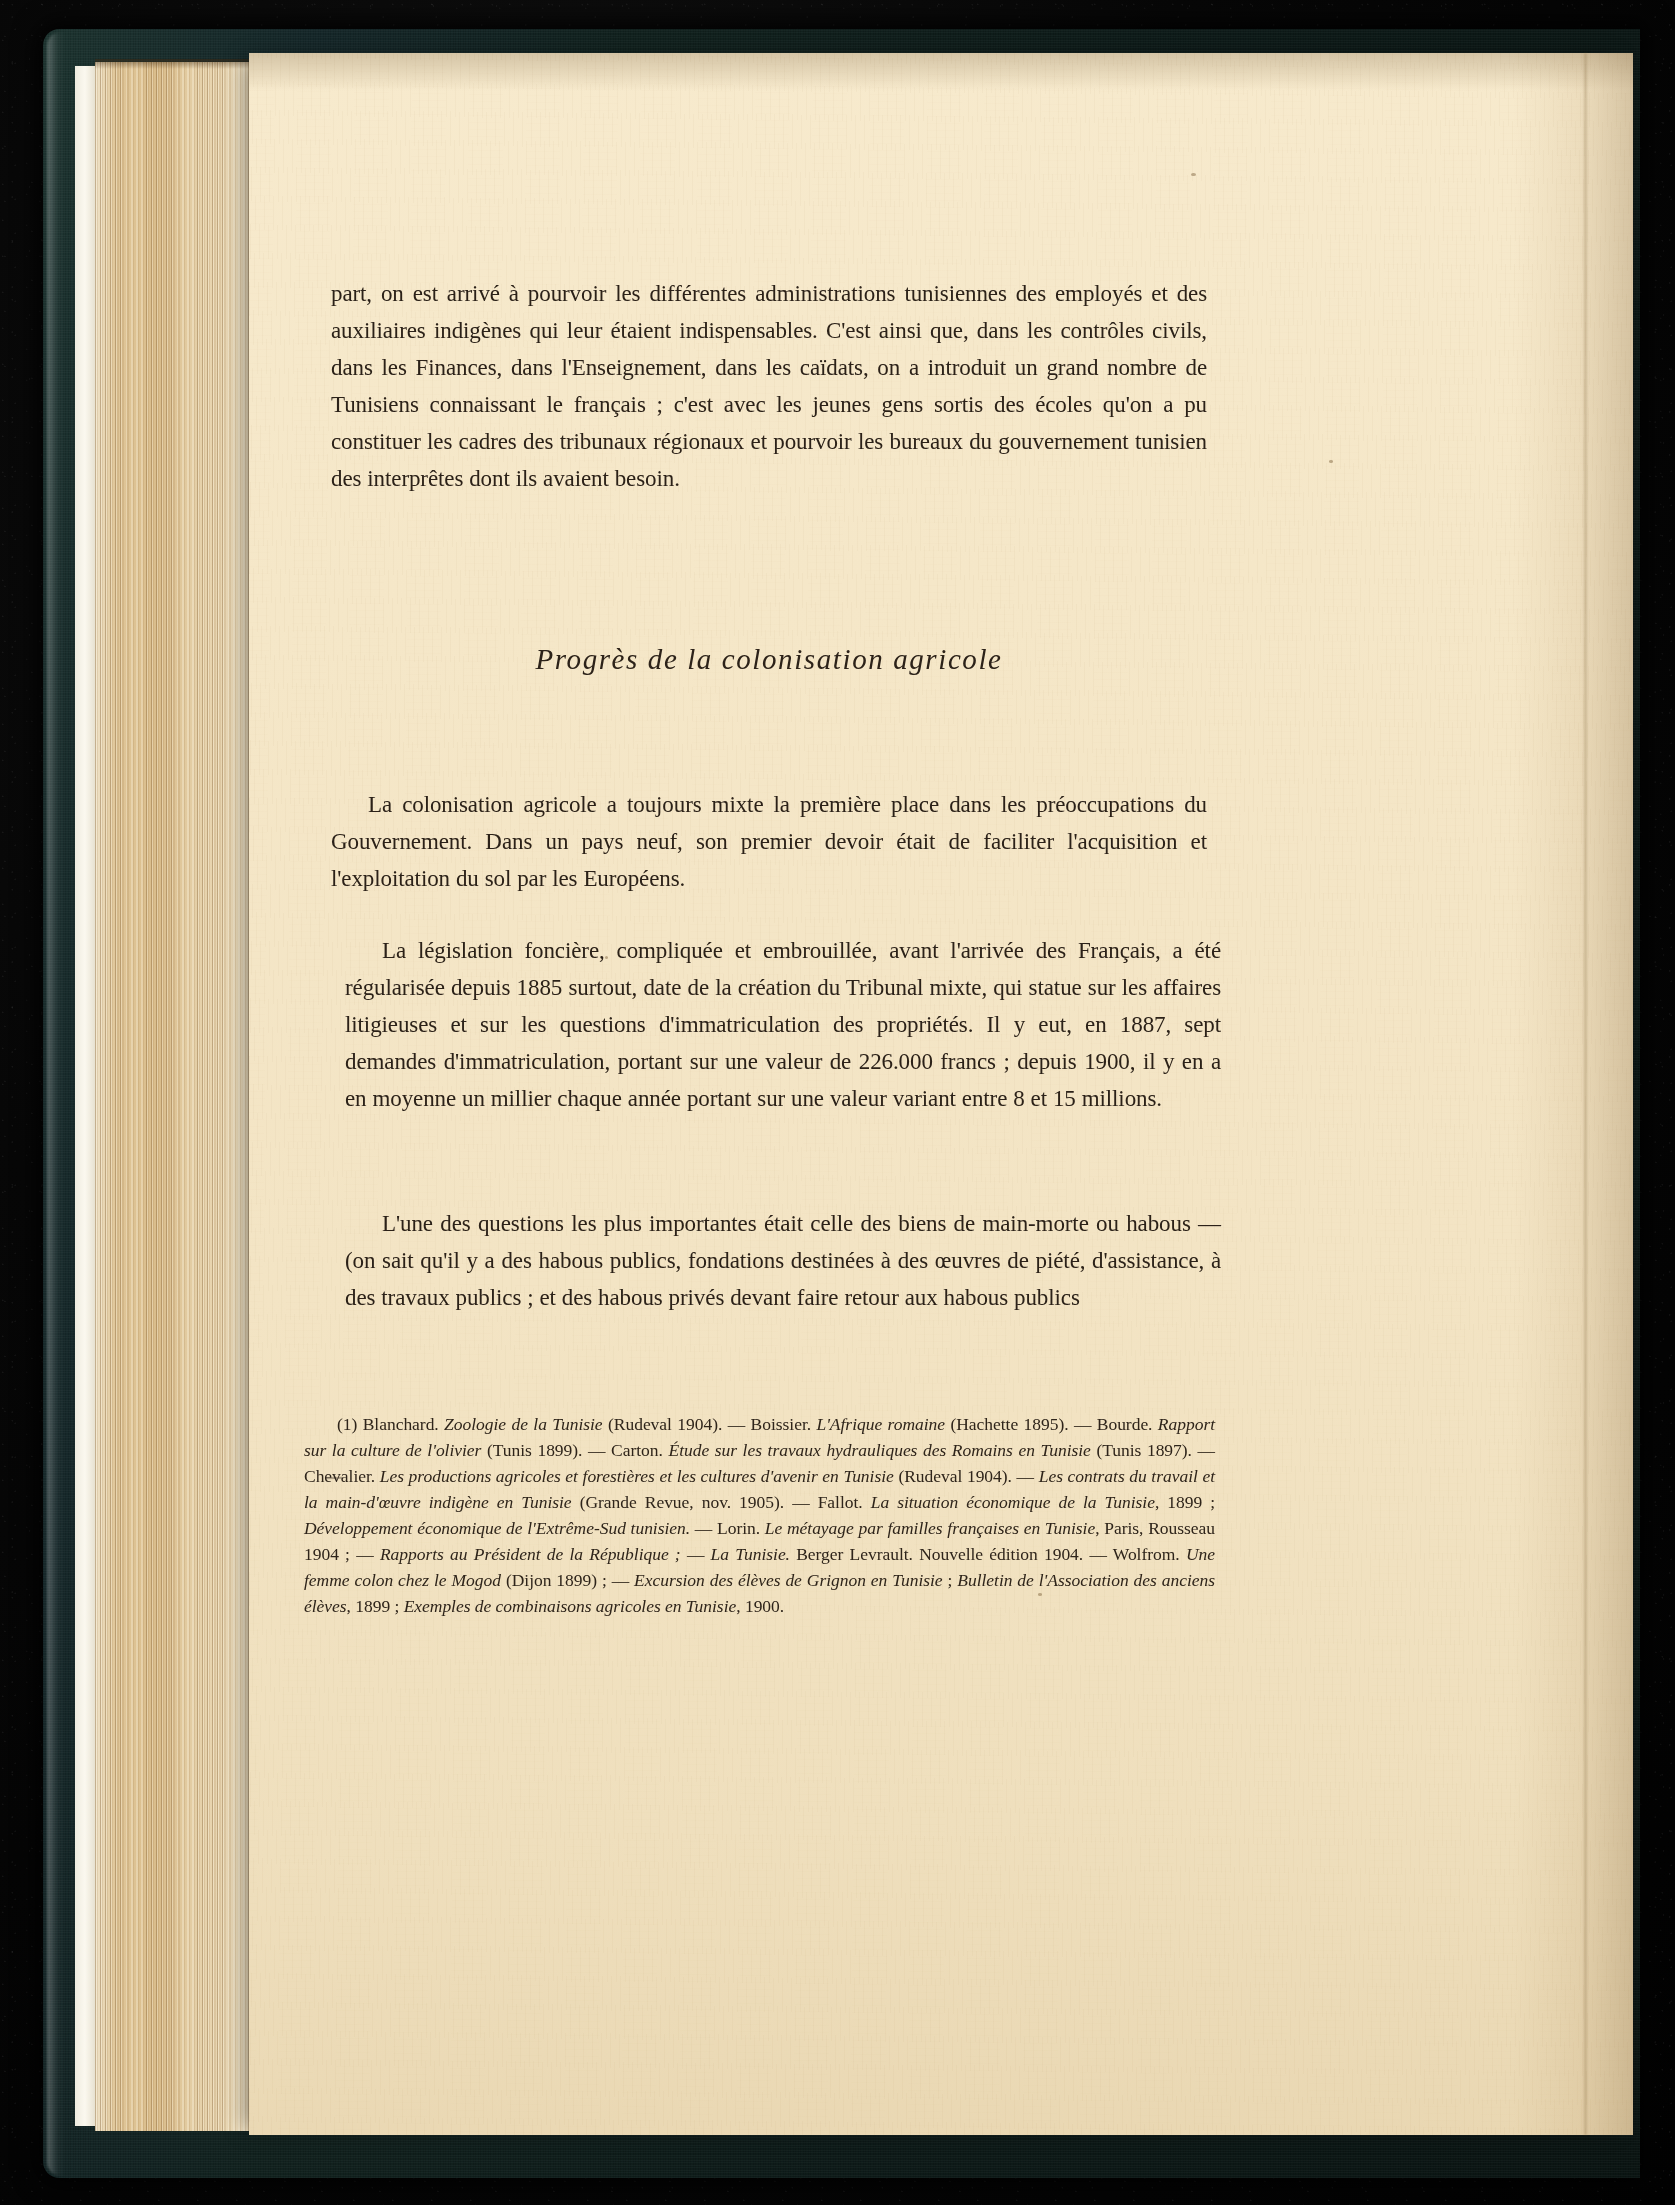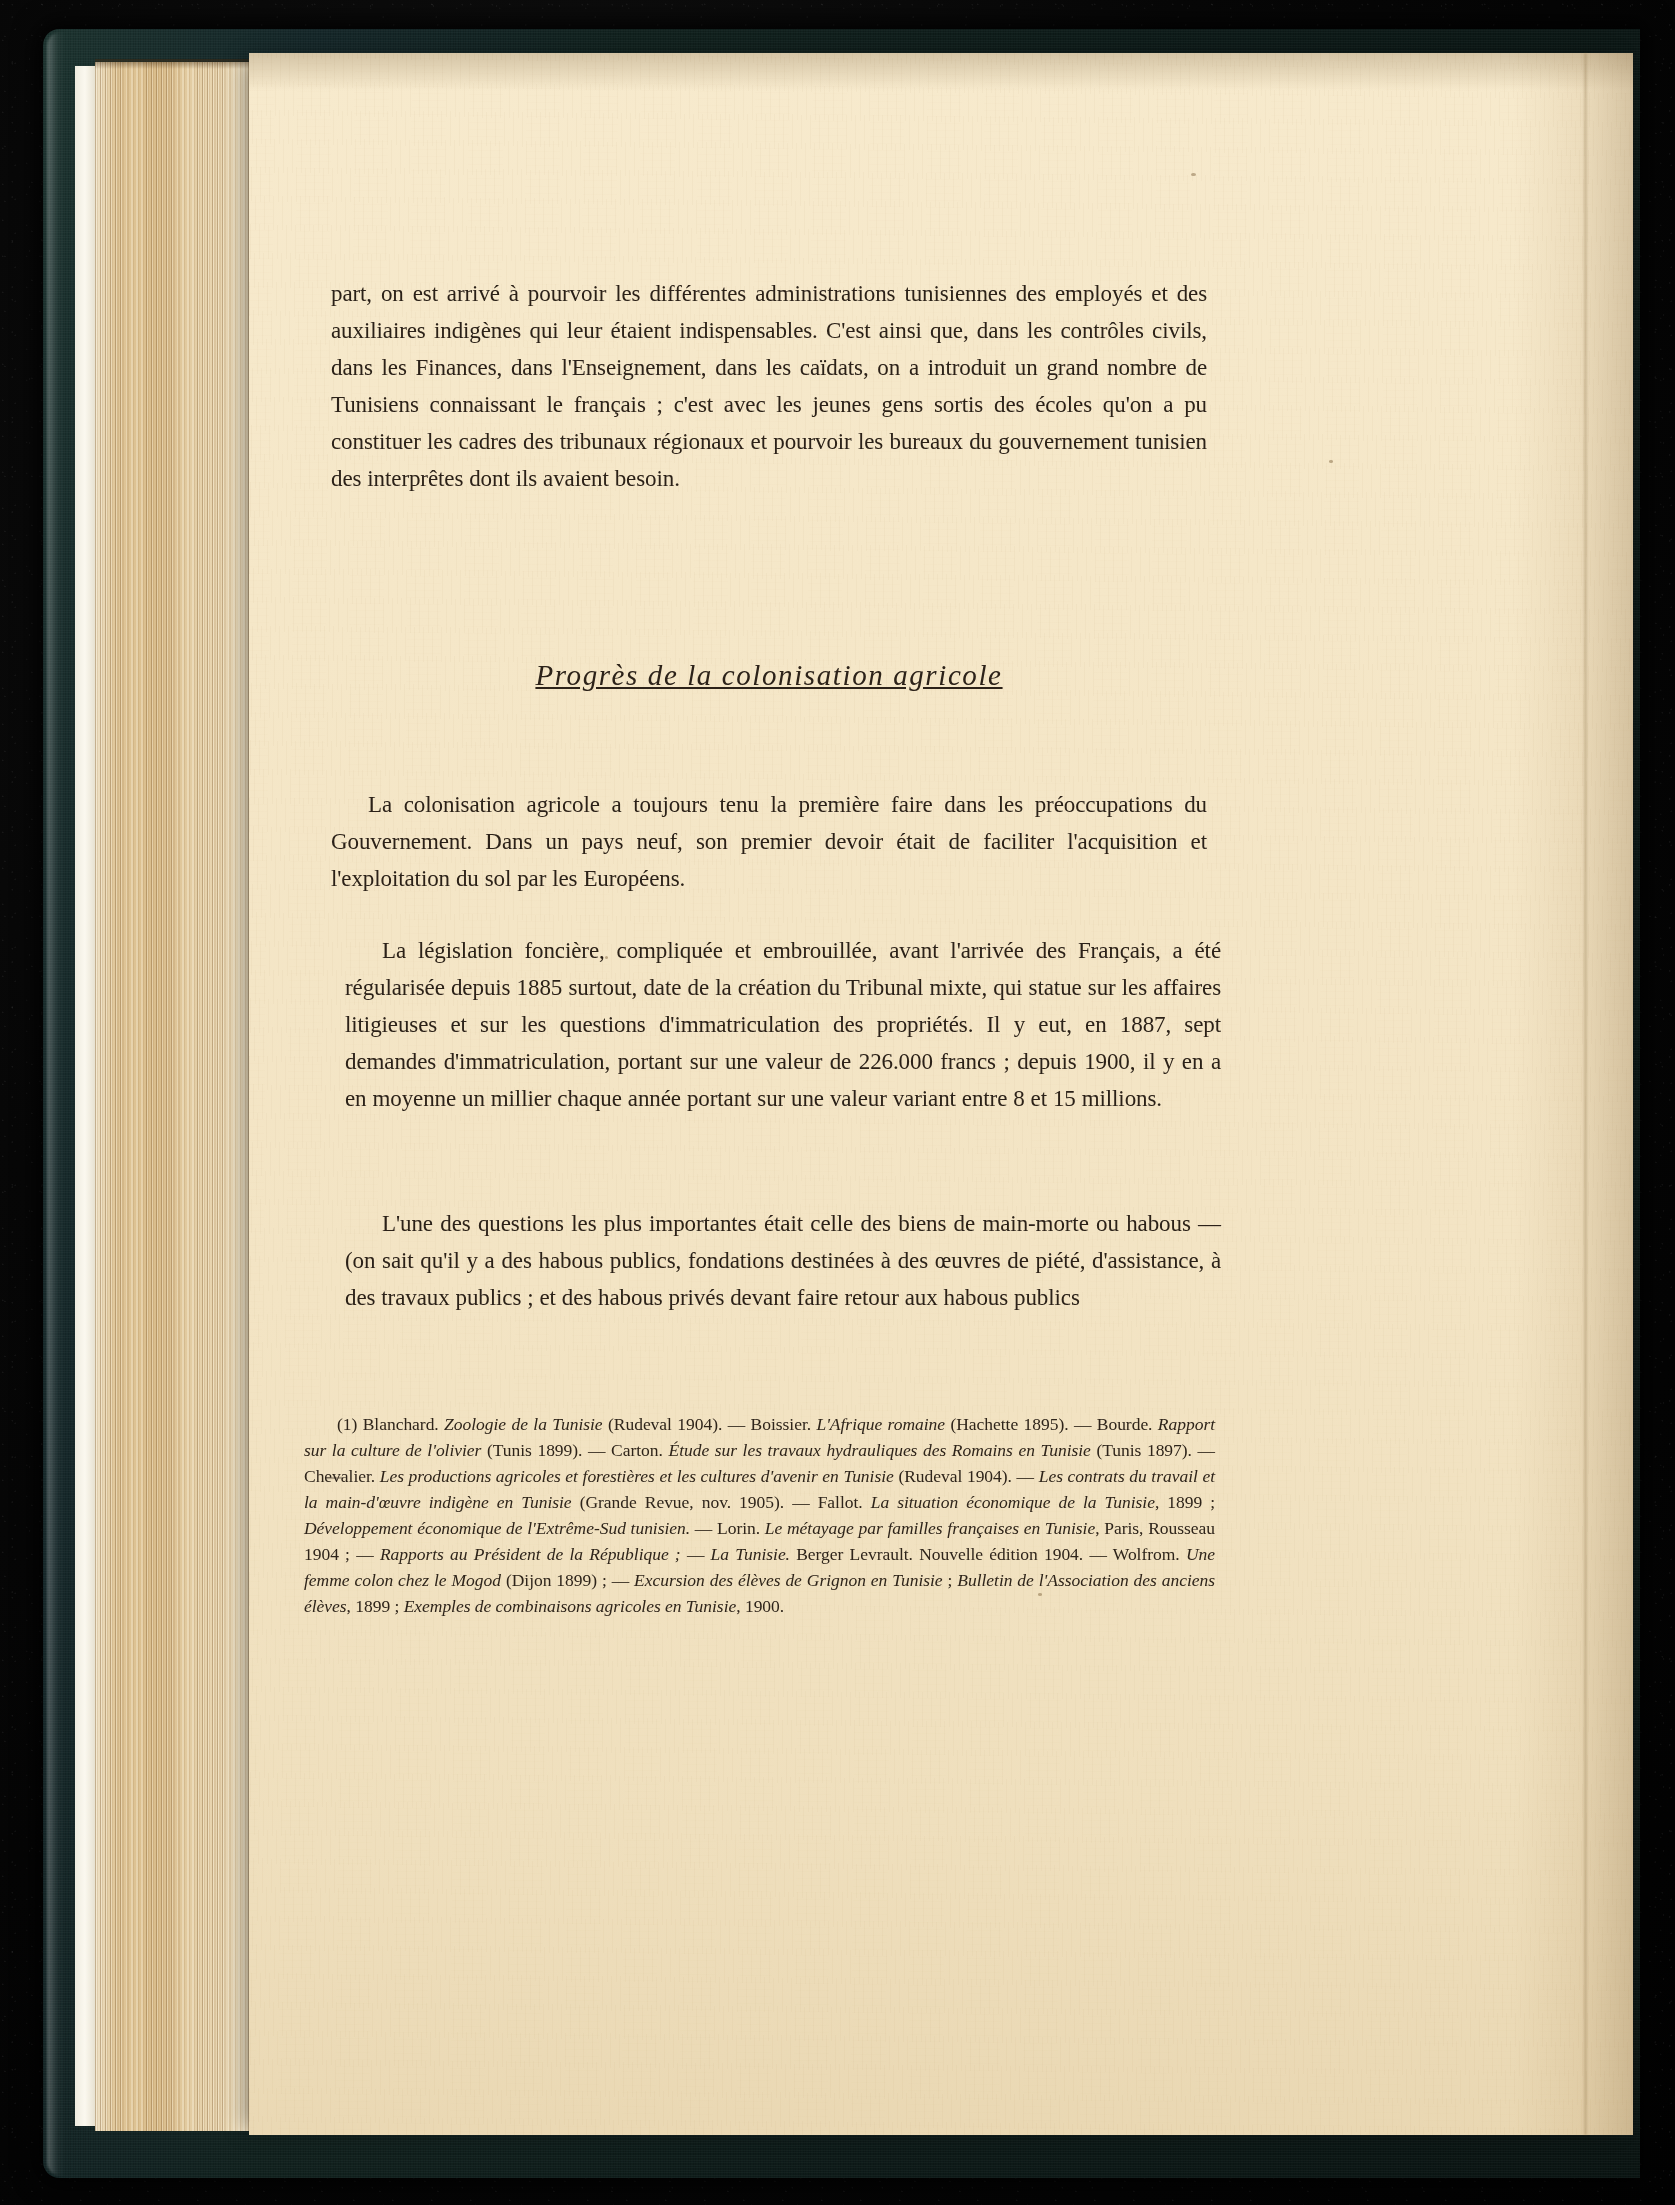--- a/index.html
+++ b/index.html
@@ -174,28 +174,27 @@
   p.body.indent { text-indent: 37px; }
 
   .para-1 { position: absolute; left: 323px; top: 267px;  width: 892px; }
   .para-2 { position: absolute; left: 323px; top: 778px; width: 892px; }
   .para-3 { position: absolute; left: 337px; top: 924px; width: 892px; }
   .para-4 { position: absolute; left: 337px; top: 1197px; width: 892px; }
 
   .section-title {
     position: absolute;
     left: 323px;
-    top: 659px;
+    top: 643px;
     width: 892px;
     text-align: center;
     font-style: italic;
     font-size: 29px;
     letter-spacing: .055em;
     color: #2c2219;
-    text-decoration: underline;
   }
 
   
   .footnote {
     position: absolute;
     left: 304px;          
     top: 1411px;
     width: 911px;
     font-size: 17.5px;
     line-height: 26px;
@@ -252,21 +251,21 @@
   <div class="pencil-mark"></div>
 
 
   <div class="para-1">
     <p class="body">part, on est arrivé à pourvoir les différentes administrations tunisiennes des employés et des auxiliaires indigènes qui leur étaient indispensables. C'est ainsi que, dans les contrôles civils, dans les Finances, dans l'Enseignement, dans les caïdats, on a introduit un grand nombre de Tunisiens connaissant le français ; c'est avec les jeunes gens sortis des écoles qu'on a pu constituer les cadres des tribunaux régionaux et pourvoir les bureaux du gouvernement tunisien des interprêtes dont ils avaient besoin.</p>
   </div>
 
   <div class="section-title">Progrès de la colonisation agricole</div>
 
   <div class="para-2">
-    <p class="body indent">La colonisation agricole a toujours tenu la première faire dans les préoccupations du Gouvernement. Dans un pays neuf, son premier devoir était de faciliter l'acquisition et l'exploitation du sol par les Européens.</p>
+    <p class="body indent">La colonisation agricole a toujours mixte la première place dans les préoccupations du Gouvernement. Dans un pays neuf, son premier devoir était de faciliter l'acquisition et l'exploitation du sol par les Européens.</p>
   </div>
 
   <div class="para-3">
     <p class="body indent">La législation foncière, compliquée et embrouillée, avant l'arrivée des Français, a été régularisée depuis 1885 surtout, date de la création du Tribunal mixte, qui statue sur les affaires litigieuses et sur les questions d'immatriculation des propriétés. Il y eut, en 1887, sept demandes d'immatriculation, portant sur une valeur de 226.000 francs ; depuis 1900, il y en a en moyenne un millier chaque année portant sur une valeur variant entre 8 et 15 millions.</p>
   </div>
 
   <div class="para-4">
     <p class="body indent">L'une des questions les plus importantes était celle des biens de main-morte ou habous — (on sait qu'il y a des habous publics, fondations destinées à des œuvres de piété, d'assistance, à des travaux publics ; et des habous privés devant faire retour aux habous publics</p>
   </div>
 

